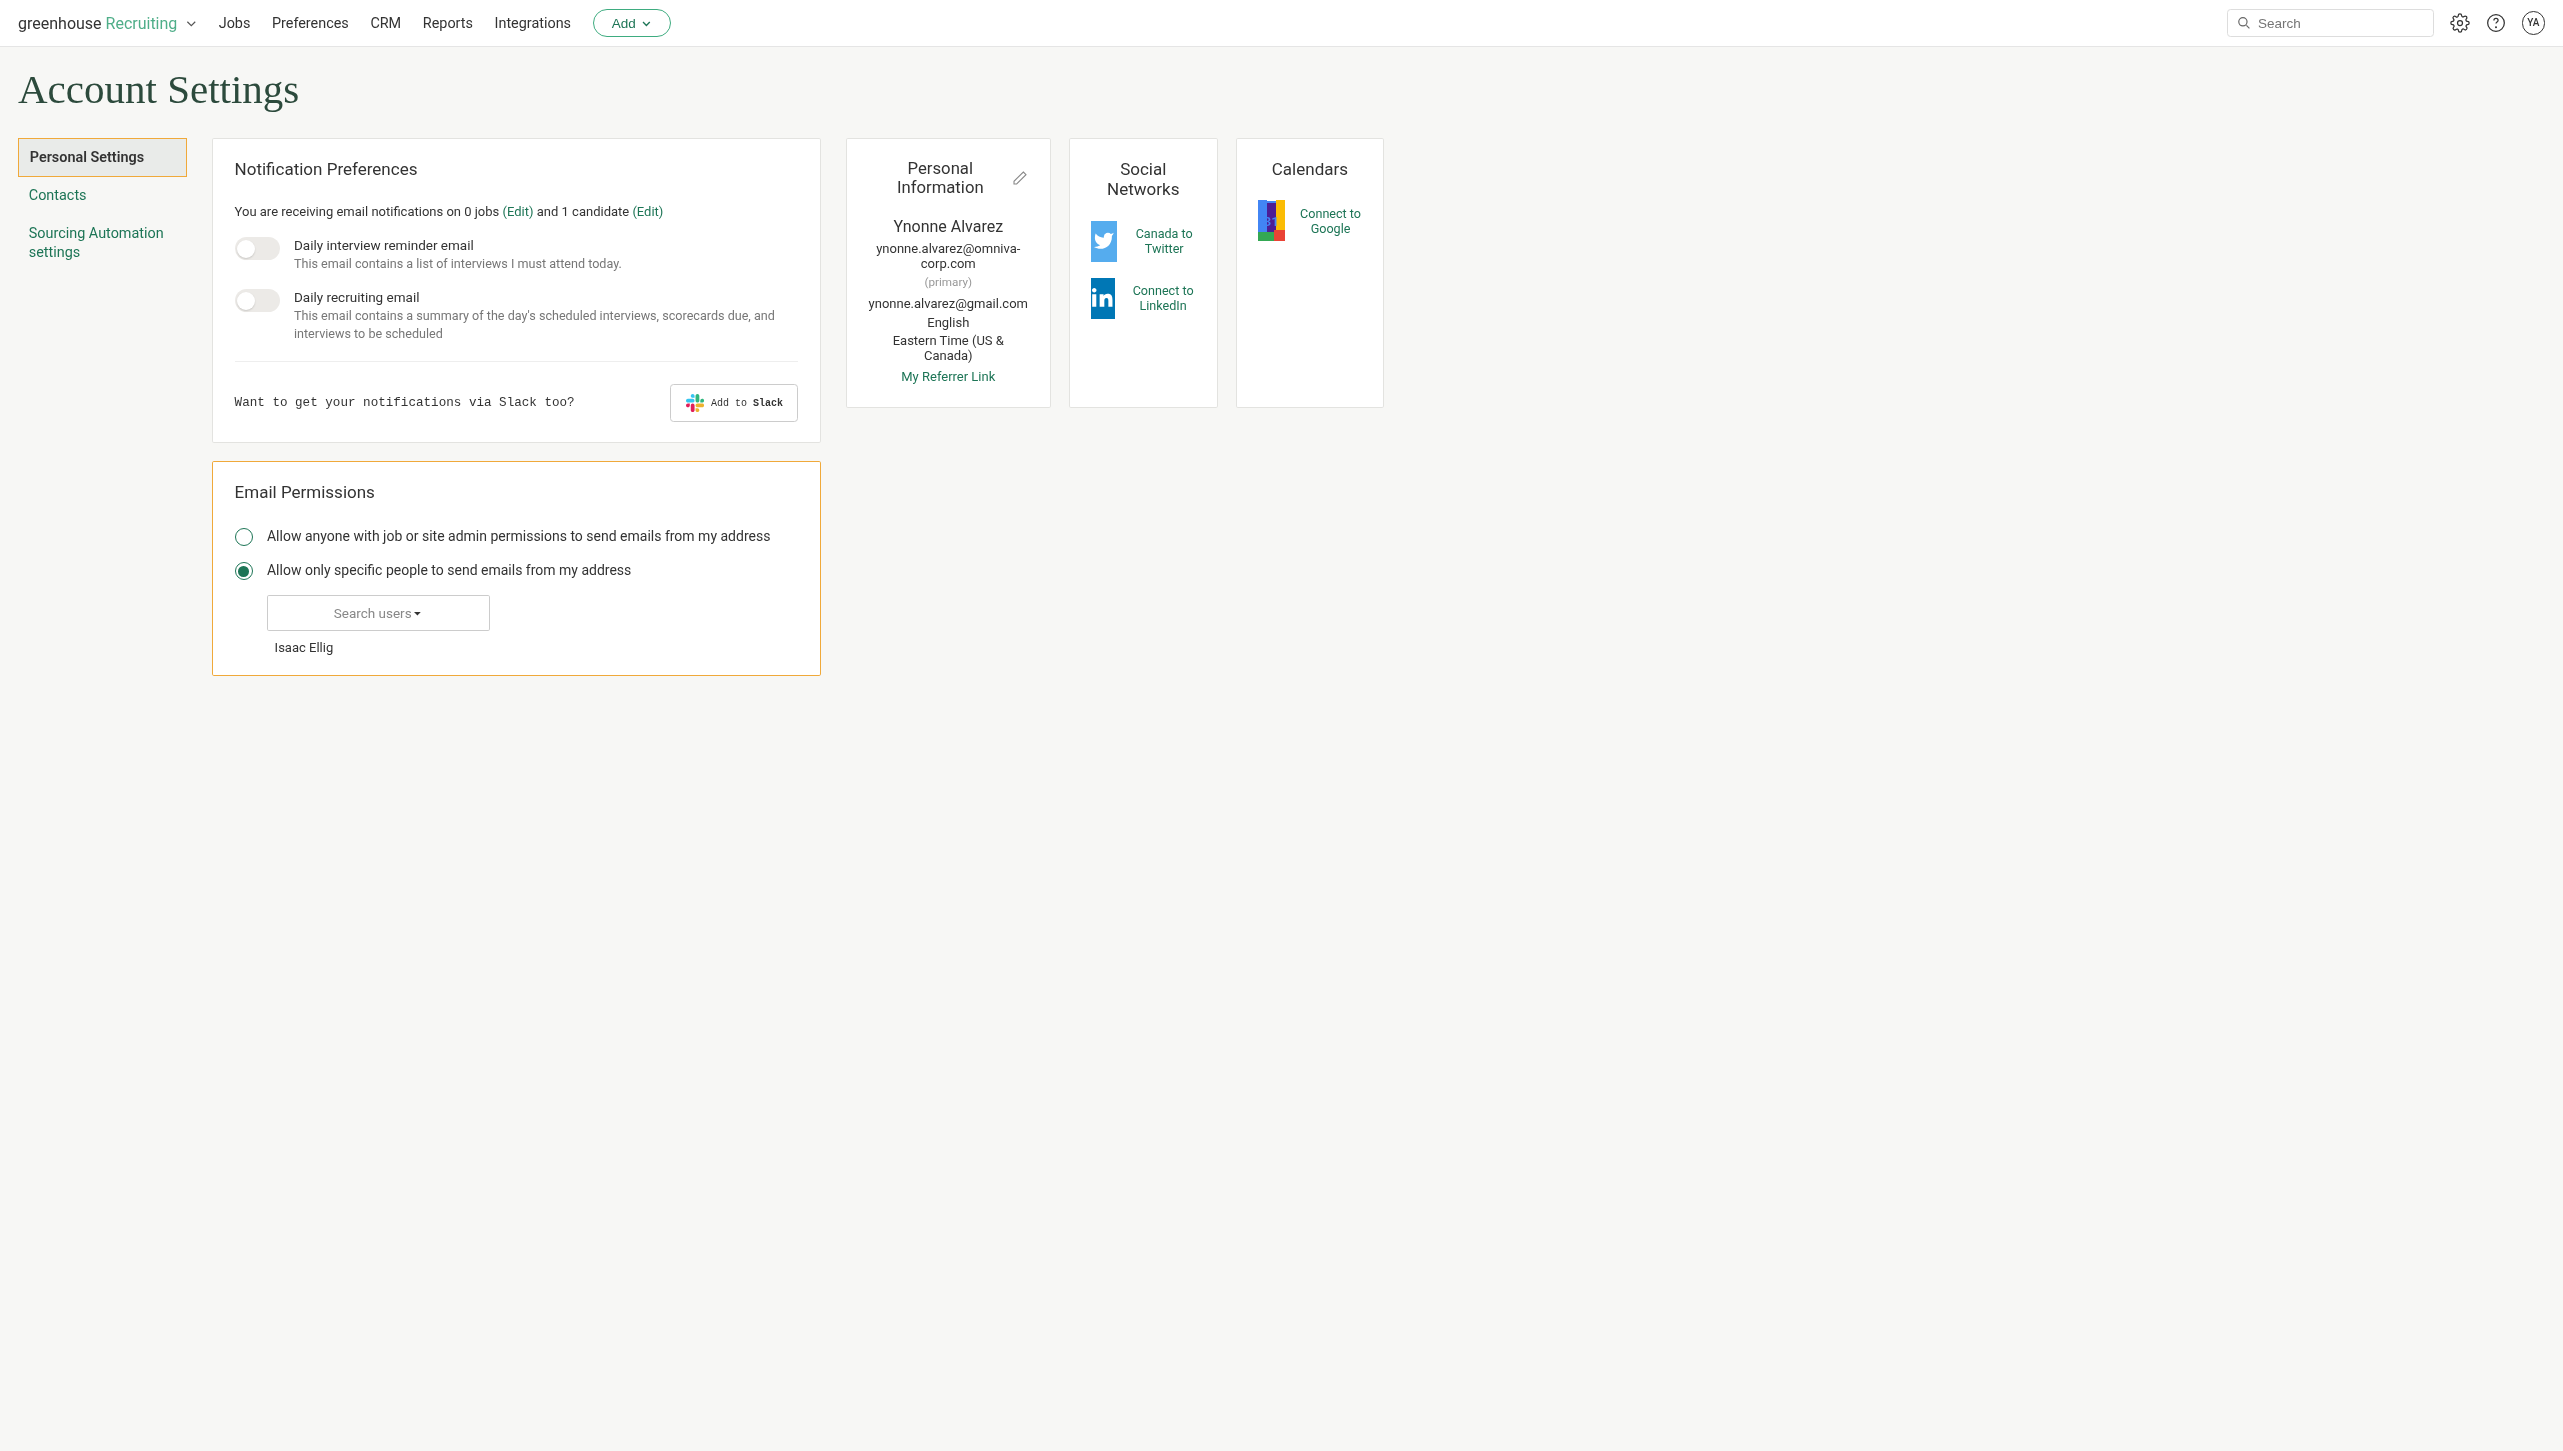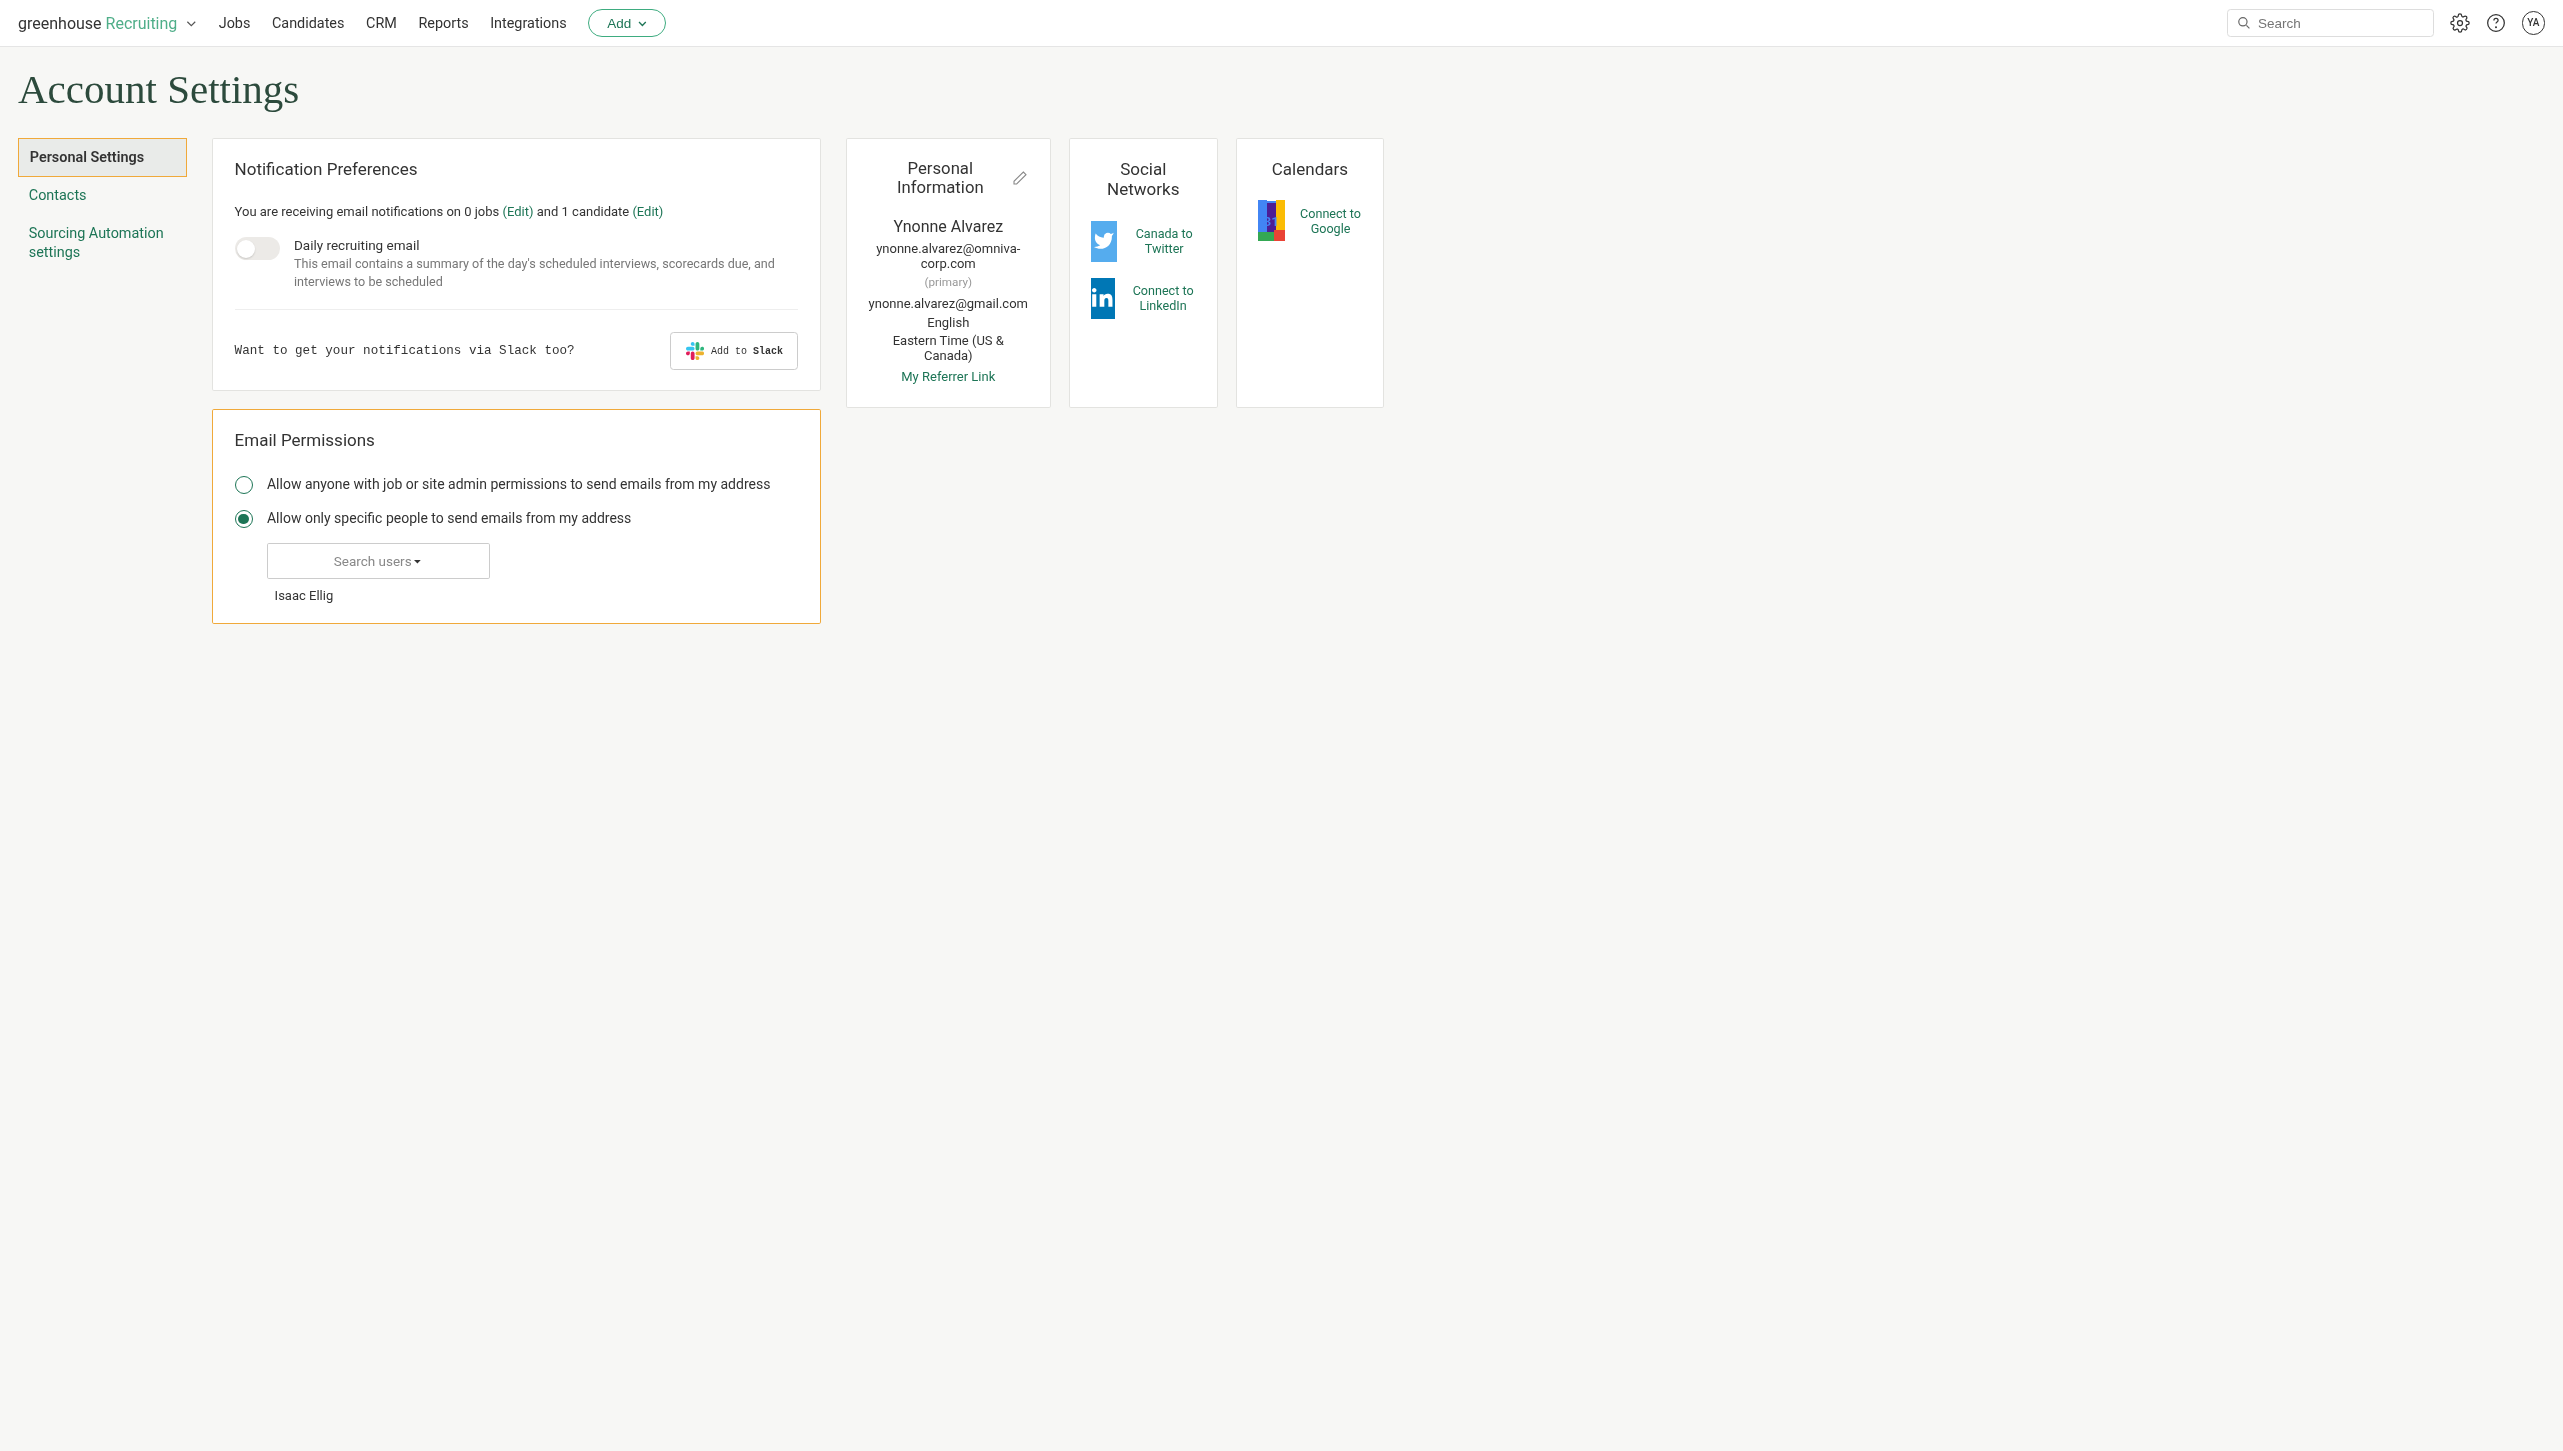--- a/index.html
+++ b/index.html
@@ -206,21 +206,21 @@
     <span class="logo"><span class="dark">greenhouse</span> <span class="light">Recruiting</span></span>
     <span class="chevron-down">
       <svg width="12.6" height="12.6" viewBox="0 0 16 16" fill="none" stroke="currentColor" stroke-width="1.5">
           <path d="M3 6l5 5 5-5"></path>
         </svg>
     </span>
   </div>
 
   <div class="nav-links">
     <span class="nav-link">Jobs</span>
-    <span class="nav-link">Candidates</span>
+    <span class="nav-link">Preferences</span>
     <span class="nav-link">CRM</span>
     <span class="nav-link">Reports</span>
     <span class="nav-link">Integrations</span>
   </div>
 
   <button class="add-btn">
     <span>Add</span>
     <svg width="10.8" height="10.8" viewBox="0 0 16 16" fill="none" stroke="#1d7556" stroke-width="2">
         <path d="M3 6l5 5 5-5"></path>
       </svg>
@@ -264,20 +264,29 @@
 
     <div class="maincol">
 
       <div class="card">
         <h2>Notification Preferences</h2>
 
         <div class="notif-line">
           <span>You are receiving email notifications on 0 jobs </span><span class="edit-link">(Edit)</span><span> and 1 candidate </span><span class="edit-link">(Edit)</span>
         </div>
 
+        <div class="toggle-row">
+          <div class="toggle">
+              <div class="knob"></div>
+            </div>
+          <div class="toggle-text">
+            <div class="t-title">Daily interview reminder email</div>
+            <div class="t-desc">This email contains a list of interviews I must attend today.</div>
+          </div>
+        </div>
 
         <div class="toggle-row">
           <div class="toggle">
               <div class="knob"></div>
             </div>
           <div class="toggle-text">
             <div class="t-title">Daily recruiting email</div>
             <div class="t-desc">This email contains a summary of the day's scheduled interviews, scorecards due, and interviews to be scheduled</div>
           </div>
         </div>

